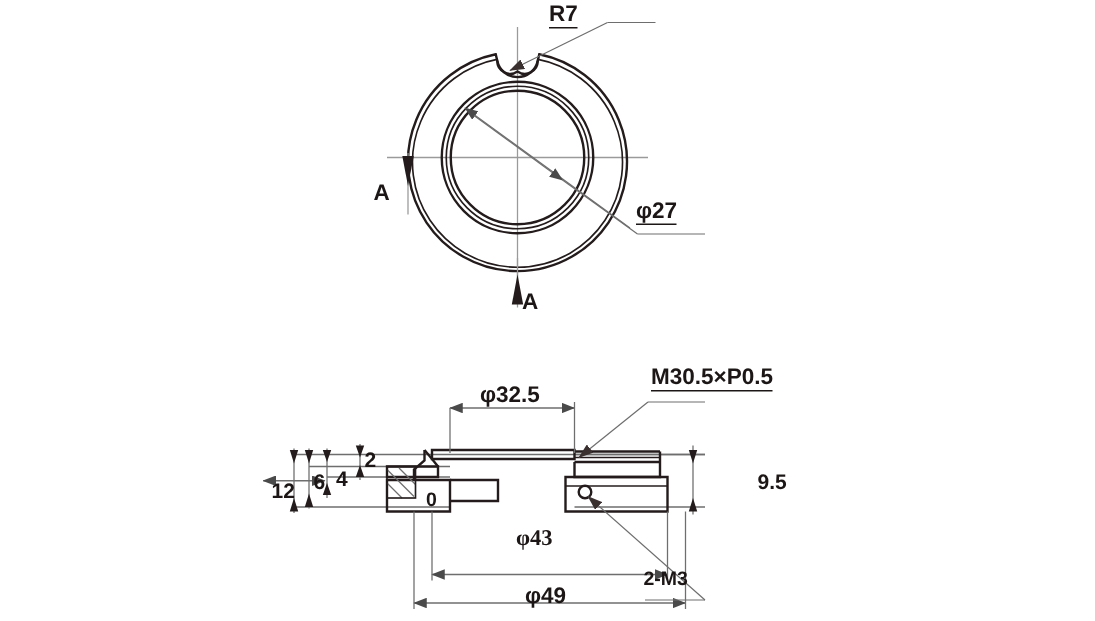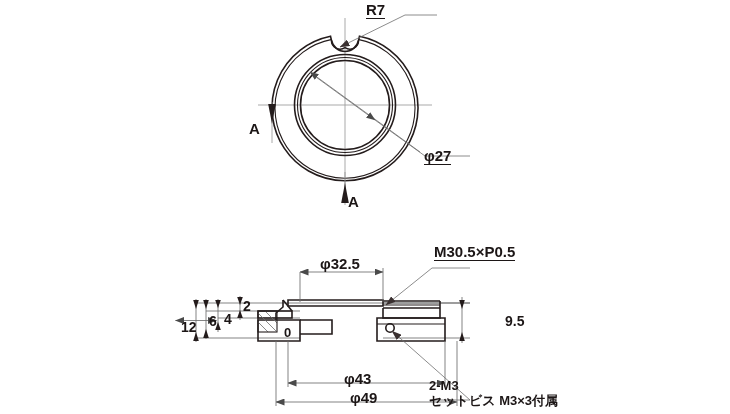--- a/index.html
+++ b/index.html
@@ -222,21 +222,21 @@
 
       <g>
         <line class="lead" x1="470" y1="400" x2="392" y2="331" marker-end="url(#leadArrow)"></line>
         <line class="lead" x1="470" y1="400" x2="430" y2="400"></line>
       </g>
     </g>
   </svg>
 
   <div class="txt t15 underline-txt" style="left:366px; top:2px;">R7</div>
 
-  <div class="txt t15 underline-txt" style="left:424px; top:148px;">φ27</div>
+  <div class="txt t15 underline-txt" style="left:424px; top:133px;">φ27</div>
 
   <div class="txt t15" style="left:249px; top:121px;">A</div>
 
   <div class="txt t15" style="left:348px; top:194px;">A</div>
 
   <div class="txt t15" style="left:320px; top:256px;">φ32.5</div>
 
   <div class="txt t15 underline-txt" style="left:434px; top:244px;">M30.5×P0.5</div>
 
   <div class="txt t14" style="left:181px; top:320px;">12</div>
@@ -244,21 +244,20 @@
   <div class="txt t14" style="left:209px; top:314px;">6</div>
 
   <div class="txt t14" style="left:224px; top:312px;">4</div>
 
   <div class="txt t14" style="left:243px; top:299px;">2</div>
 
   <div class="txt t13" style="left:284px; top:326px;">0</div>
 
   <div class="txt t14" style="left:469px; top:314px;margin-left:36px;">9.5</div>
 
-  <div class="txt t15" style="left:344px; top:371px;">φ43</div>
+  <div class="txt t15" style="left:344px; top:352px;font-family:Liberation Serif, serif;">φ43</div>
 
   <div class="txt t15" style="left:350px; top:390px;">φ49</div>
 
   <div class="txt t13" style="left:429px; top:379px;">2-M3</div>
 
-  <div class="txt t13" style="left:429px; top:394px;">セットビス M3×3付属</div>
 
 </div>
 
 </body></html>

